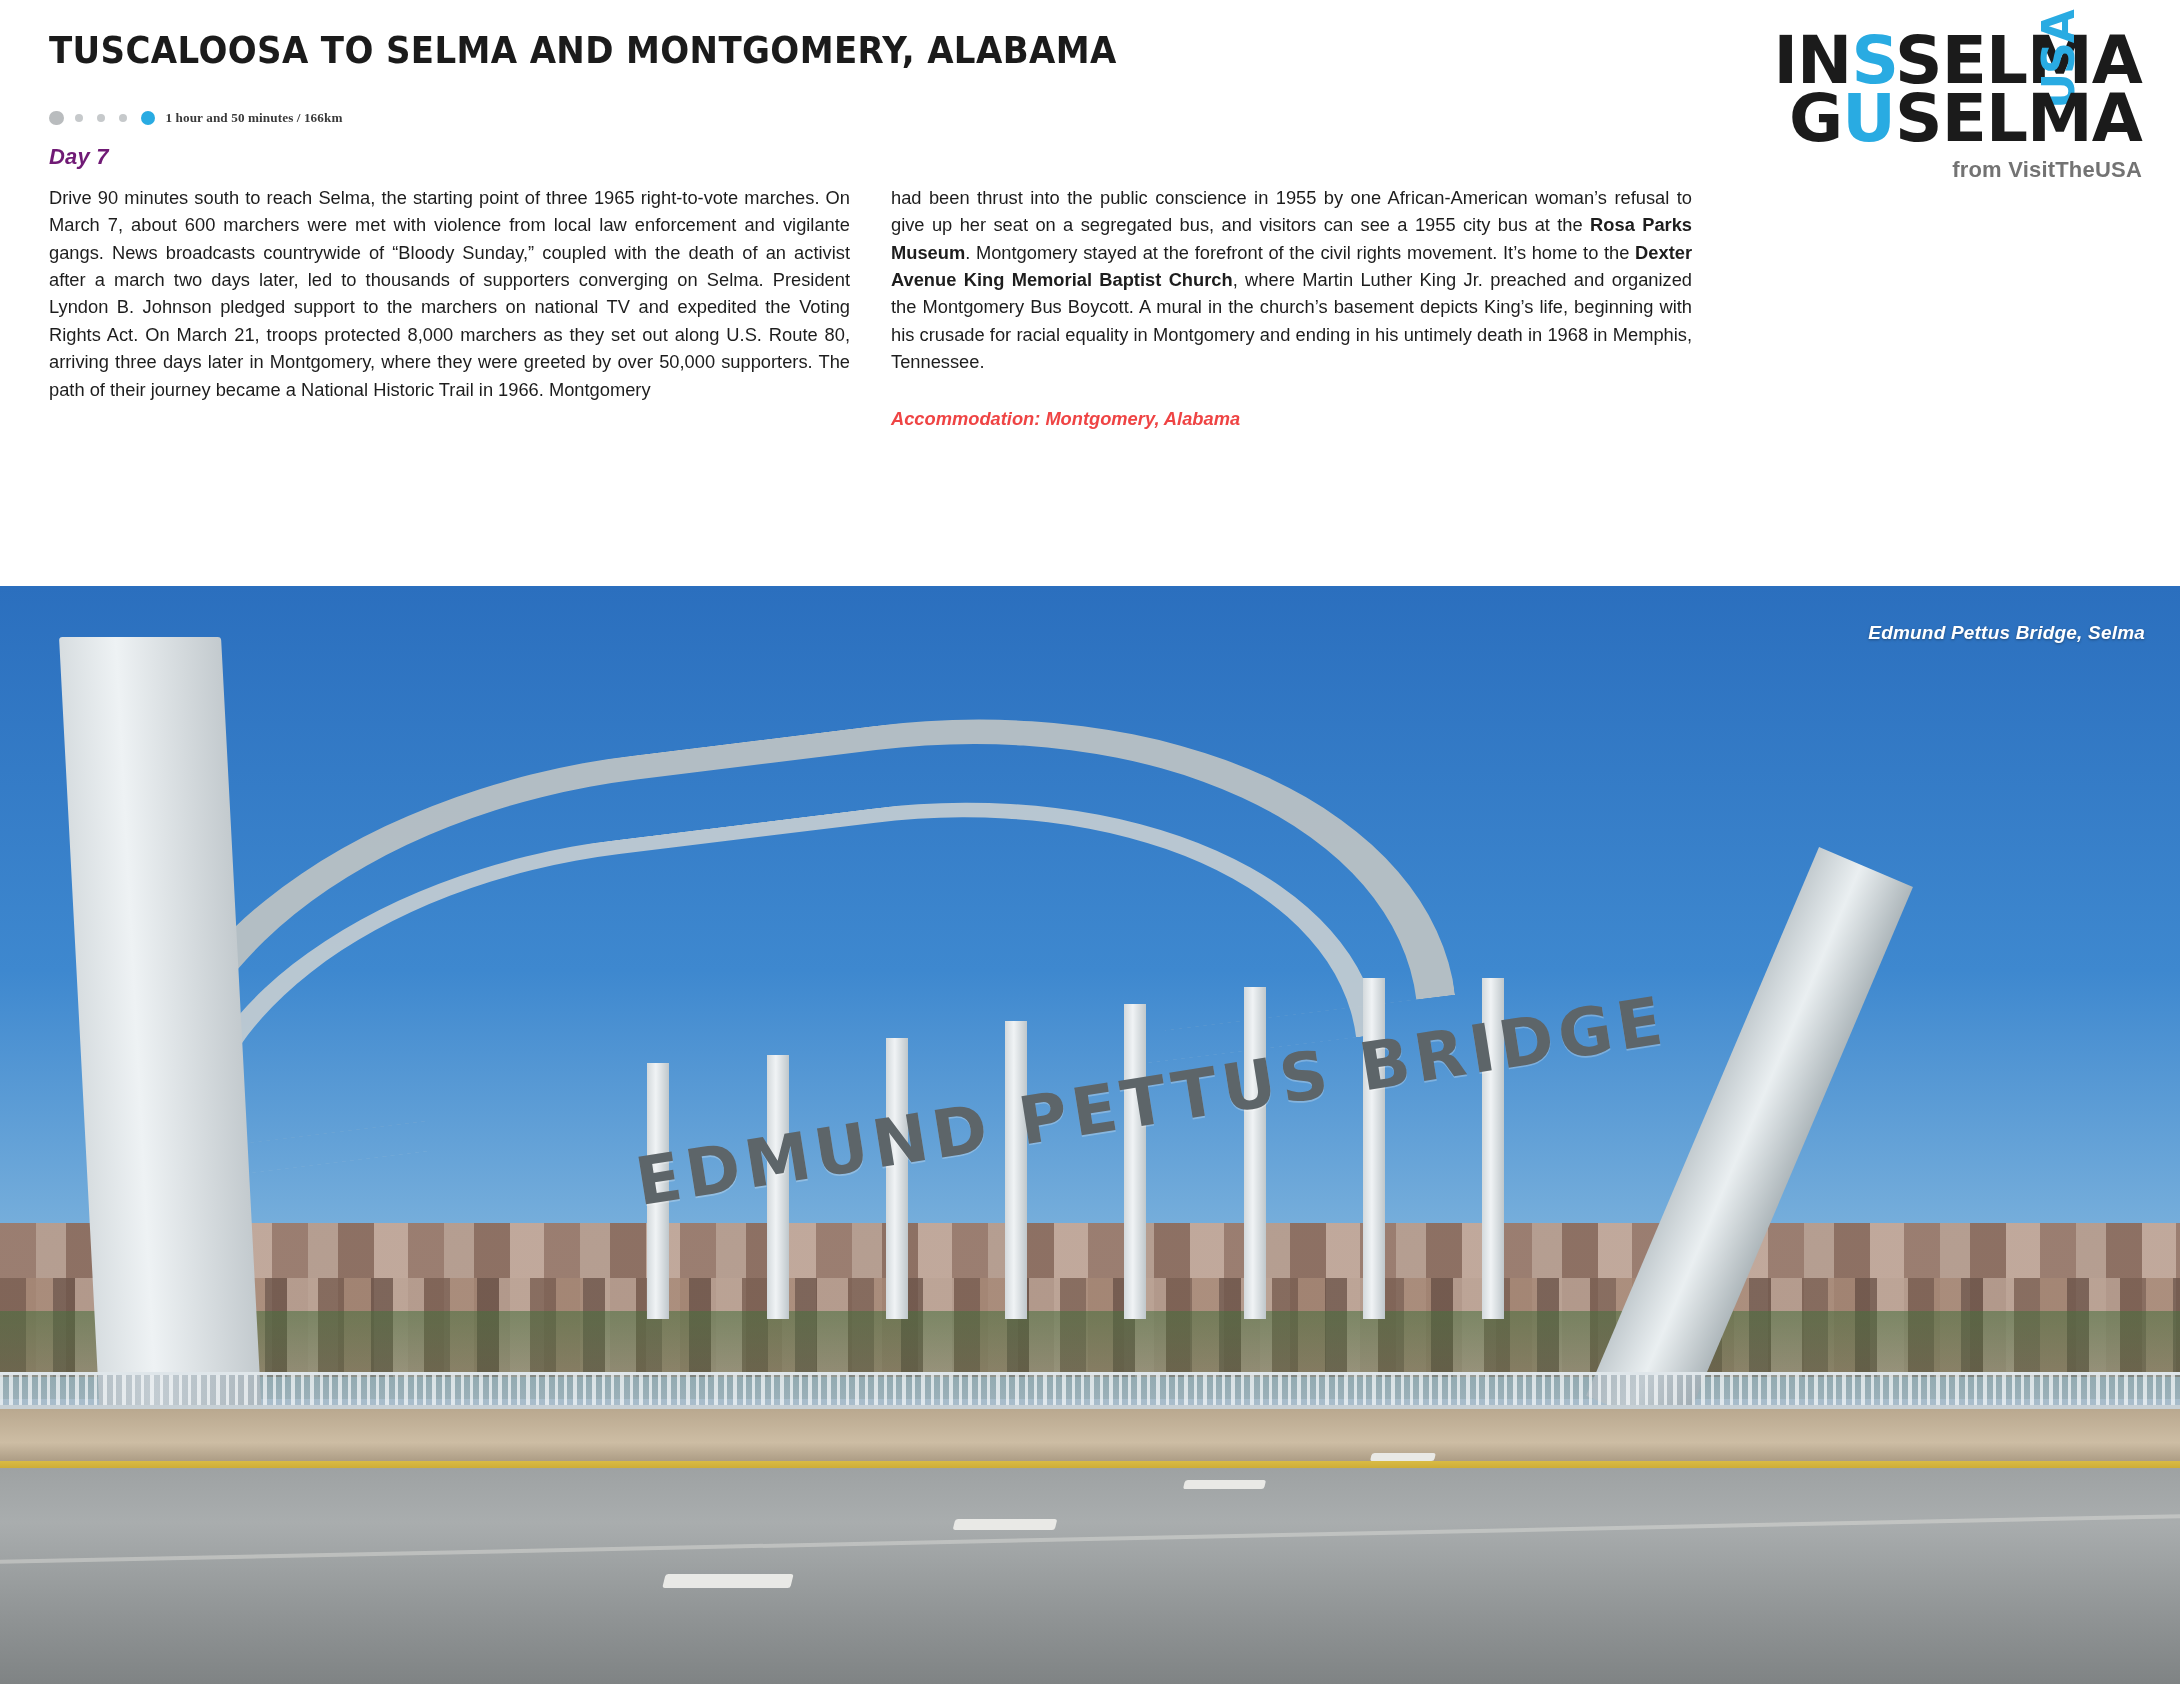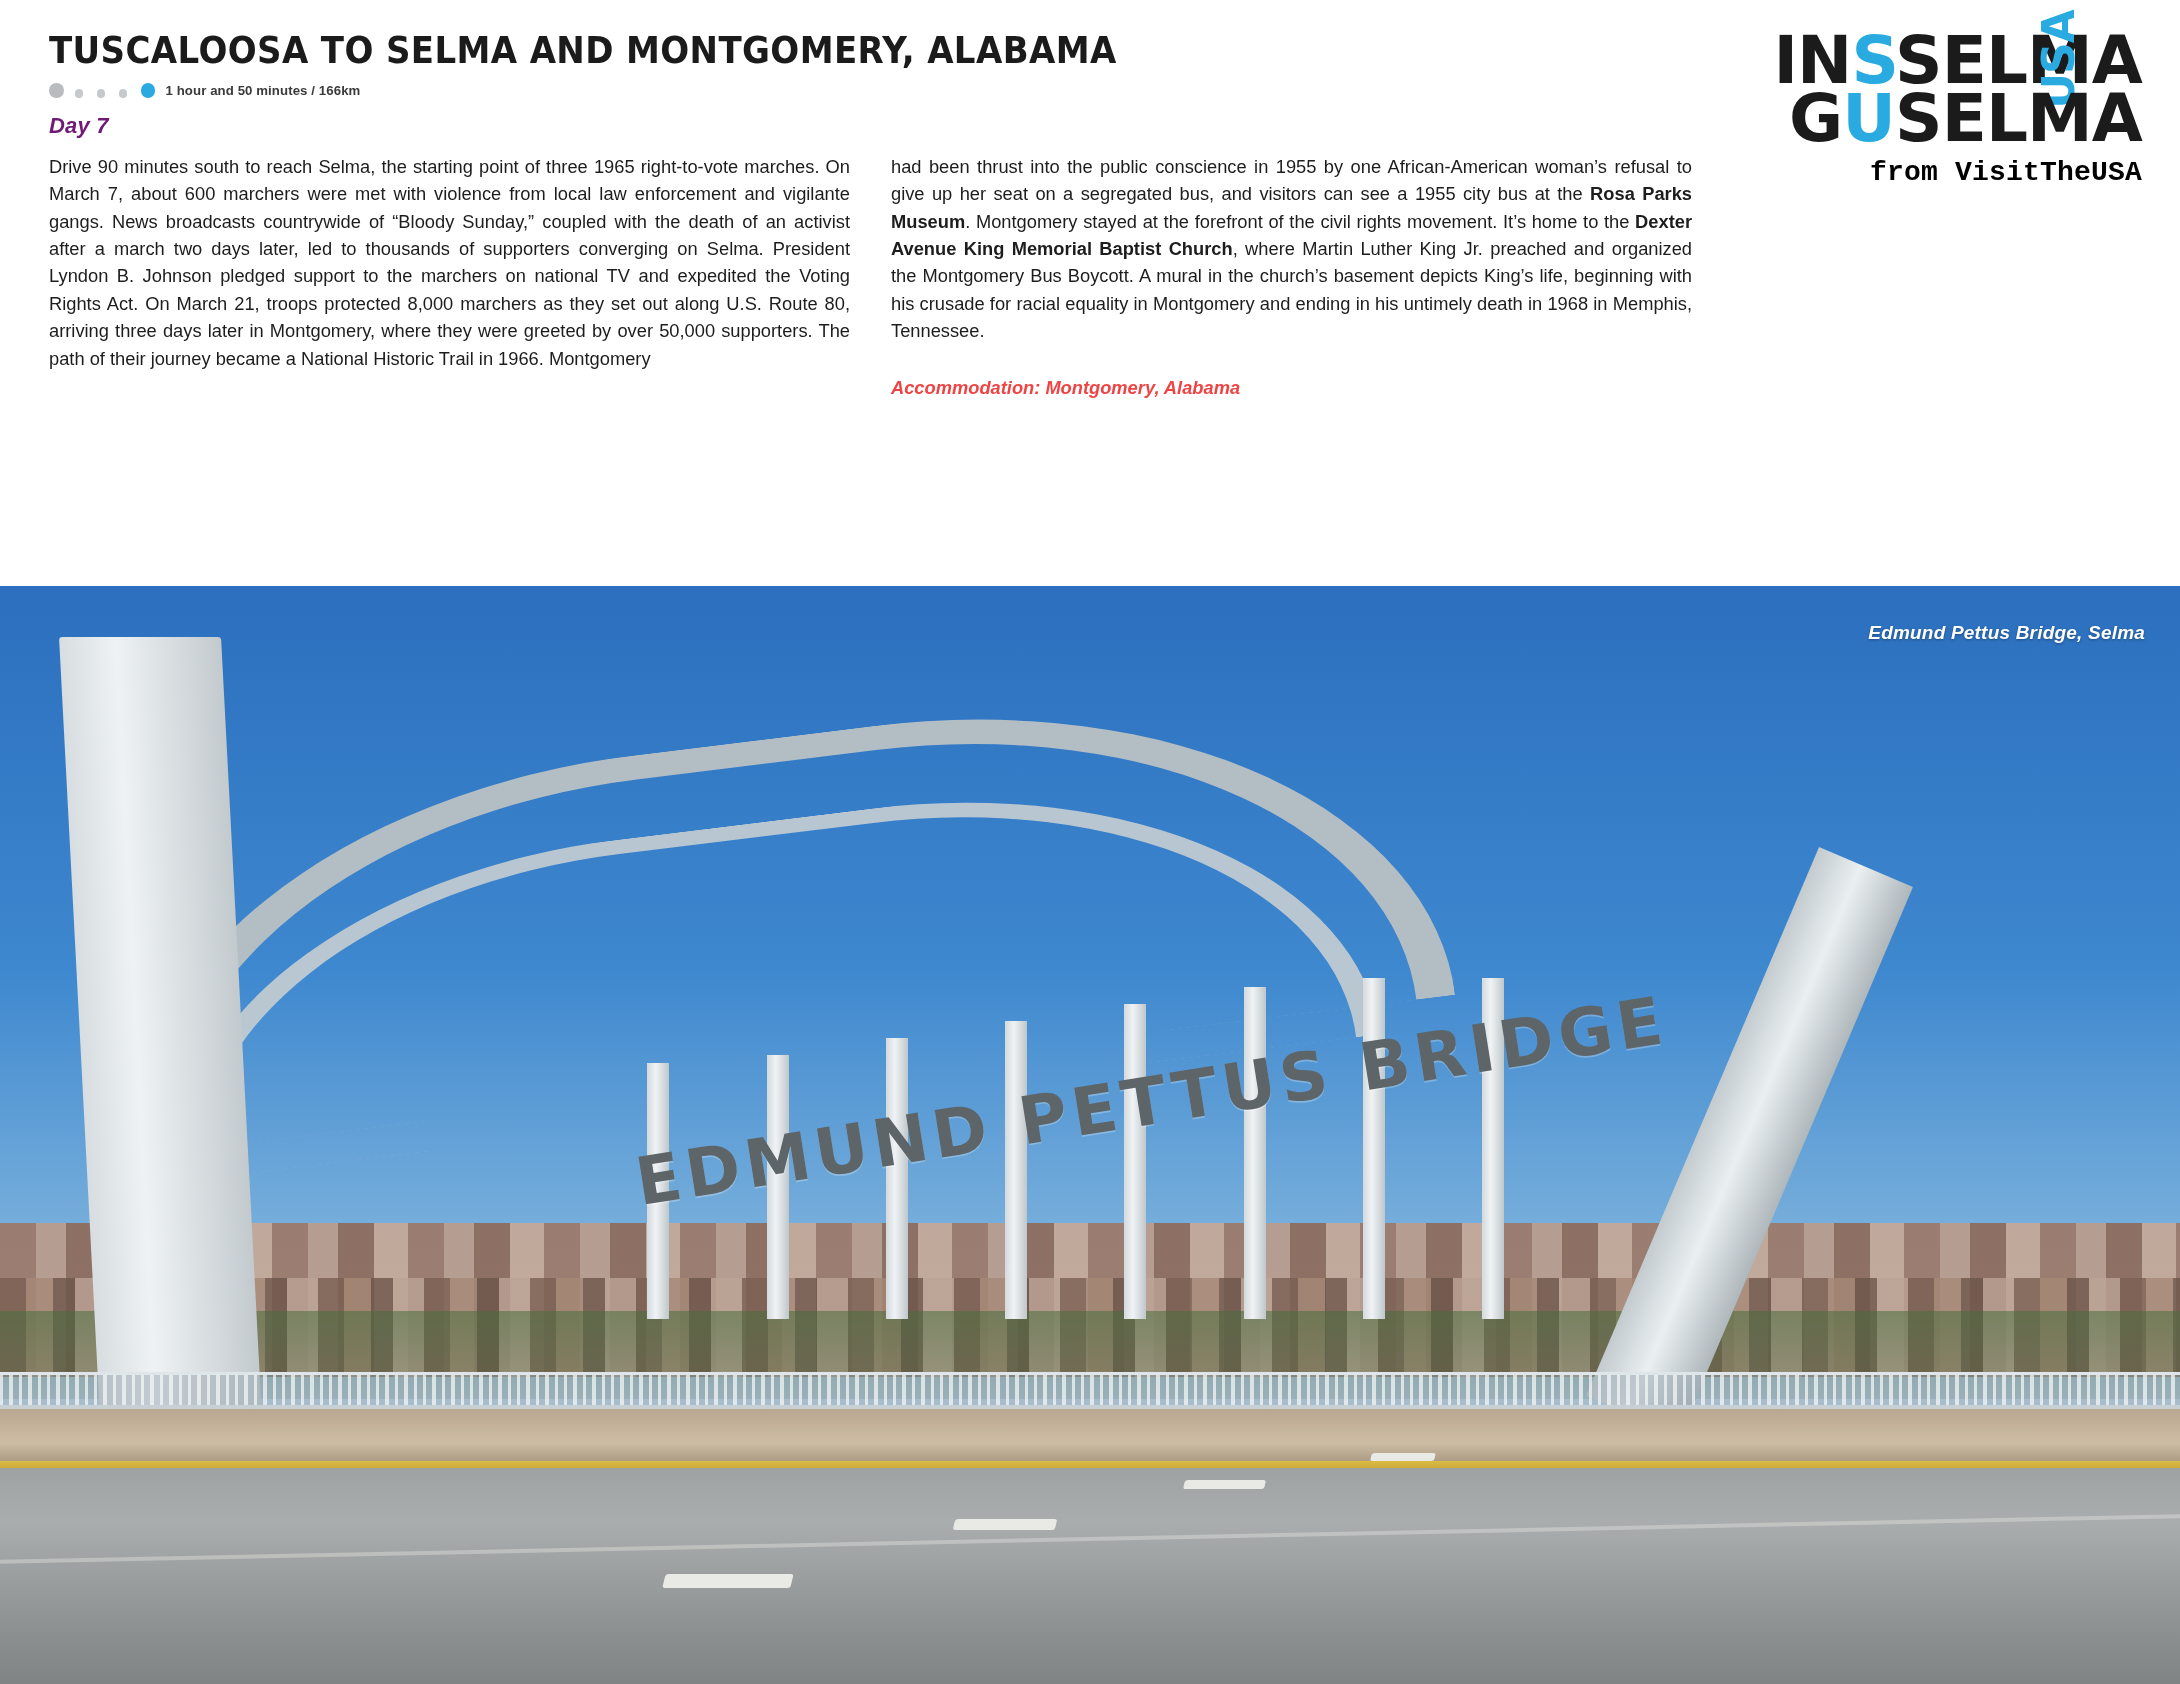--- a/index.html
+++ b/index.html
@@ -38,23 +38,24 @@
     color: #1b1b1b;
     margin: 0;
     transform: scaleX(0.92);
     transform-origin: left top;
     line-height: 1.05;
     white-space: nowrap;
   }
 
   .meta-row {
     display: flex;
-    align-items: flex-end;
-    margin-top: 5px;
+    align-items: center;
+    margin-top: 36px;
     height: 22px;
+    font-family: Liberation Serif, serif;
   }
   .dot {
     width: 14.5px; height: 14.5px;
     border-radius: 50%;
     background: #b9bcbe;
     margin-right: 11px;
     flex: none;
   }
   .dot.small { width: 8.5px; height: 8.5px; margin-right: 13.6px; background: #c6c9cb; }
   .dot.active { background: #29abe2; width: 14.5px; height: 14.5px; margin-right: 10.2px; }
@@ -127,24 +128,24 @@
     font-family: "DejaVu Sans", sans-serif;
     font-weight: bold;
     font-size: 44px;
     color: #29abe2;
     letter-spacing: -0.9px;
     transform: rotate(-90deg);
     transform-origin: right top;
   }
   .logo-sub {
     margin-top: 8.5px;
-    font-family: Liberation Mono, monospace;
-    font-weight: bold;
-    font-size: 28px;
-    color: #000000;
+    font-family: Liberation Sans, sans-serif;
+    font-weight: bold;
+    font-size: 22px;
+    color: #737373;
     letter-spacing: 0.2px;
   }
 
   
   .photo {
     position: absolute;
     left: 0;
     top: 586px;
     width: 2181px;
     height: 1099px;

